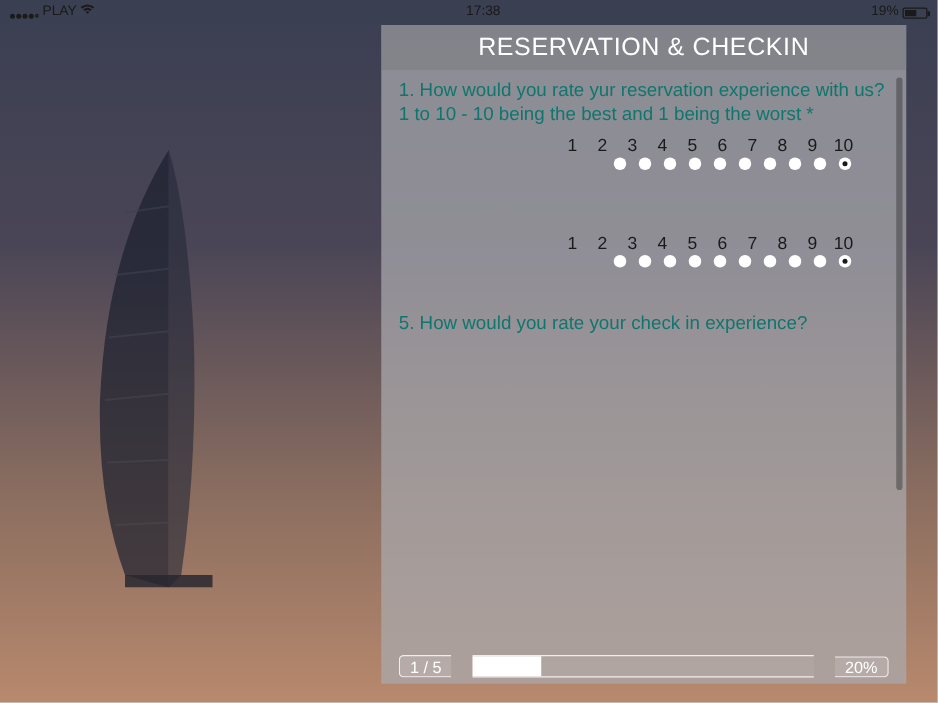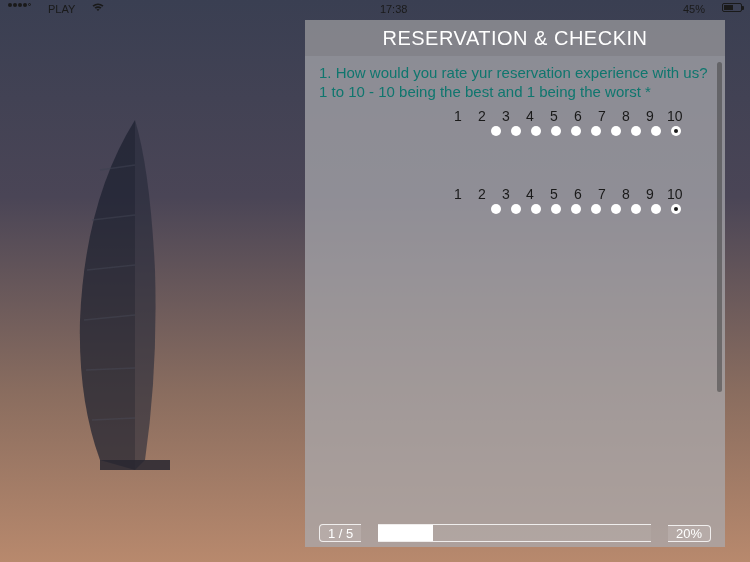--- a/index.html
+++ b/index.html
@@ -13,21 +13,21 @@
       position: absolute; left: 50px; top: 120px;
       width: 170px; height: 350px;
       opacity: 0.85;
     }
     .status-bar {
       position: absolute; top: 0; left: 0; right: 0;
       height: 18px; display: flex; justify-content: space-between;
       align-items: center; padding: 0 8px;
       font-size: 11px; color: #1a1a1a;
     }
-    .status-left, .status-right { display: flex; gap: 17px; align-items: flex-start; }
+    .status-left, .status-right { display: flex; gap: 3px; align-items: flex-end; }
     .signal-dots { display: flex; gap: 1px; }
     .signal-dots span { width: 4px; height: 4px; border-radius: 50%; background: #1a1a1a; display: inline-block; }
     .signal-dots span.empty { background: transparent; border: 1px solid #1a1a1a; width: 3px; height: 3px; }
     .wifi-icon { font-size: 10px; }
     .battery-icon { width: 20px; height: 9px; border: 1px solid #1a1a1a; border-radius: 2px; position: relative; display: inline-block; }
     .battery-icon::after { content: ''; position: absolute; right: -3px; top: 2px; width: 2px; height: 4px; background: #1a1a1a; border-radius: 0 1px 1px 0; }
     .battery-fill { position: absolute; left: 1px; top: 1px; bottom: 1px; width: 50%; background: #1a1a1a; }
 
     .panel {
       position: absolute; right: 25px; top: 20px; bottom: 15px;
@@ -136,21 +136,21 @@
     </span>
     <span>PLAY</span>
     <span class="wifi-icon">
       <svg width="12" height="9" viewBox="0 0 12 9">
           <path d="M6 8 L4.5 6.5 Q6 5.5 7.5 6.5 Z M2.5 4.5 Q6 2 9.5 4.5 L8.2 5.8 Q6 4.2 3.8 5.8 Z M0.5 2.5 Q6 -1.5 11.5 2.5 L10.3 3.7 Q6 0.5 1.7 3.7 Z" fill="#1a1a1a"></path>
         </svg>
     </span>
   </div>
   <div>17:38</div>
   <div class="status-right">
-    <span>45%</span>
+    <span>19%</span>
     <span class="battery-icon">
         <span class="battery-fill"></span>
       </span>
   </div>
 </div>
 
 <div class="panel">
   <div class="panel-header">RESERVATION &amp; CHECKIN</div>
 
   <div class="panel-body">
@@ -204,20 +204,21 @@
       <span class="rating-dot"></span>
       <span class="rating-dot"></span>
       <span class="rating-dot"></span>
       <span class="rating-dot"></span>
       <span class="rating-dot"></span>
       <span class="rating-dot selected"></span>
     </div>
 
     <div class="text-gap-sm"></div>
 
+    <div class="question">5. How would you rate your check in experience?</div>
   </div>
 
   <div class="panel-footer">
     <div class="progress-label">1 / 5</div>
     <div class="progress-track">
       <div class="progress-fill" style="width:20%"></div>
     </div>
     <div class="progress-pct">20%</div>
   </div>
 </div>

